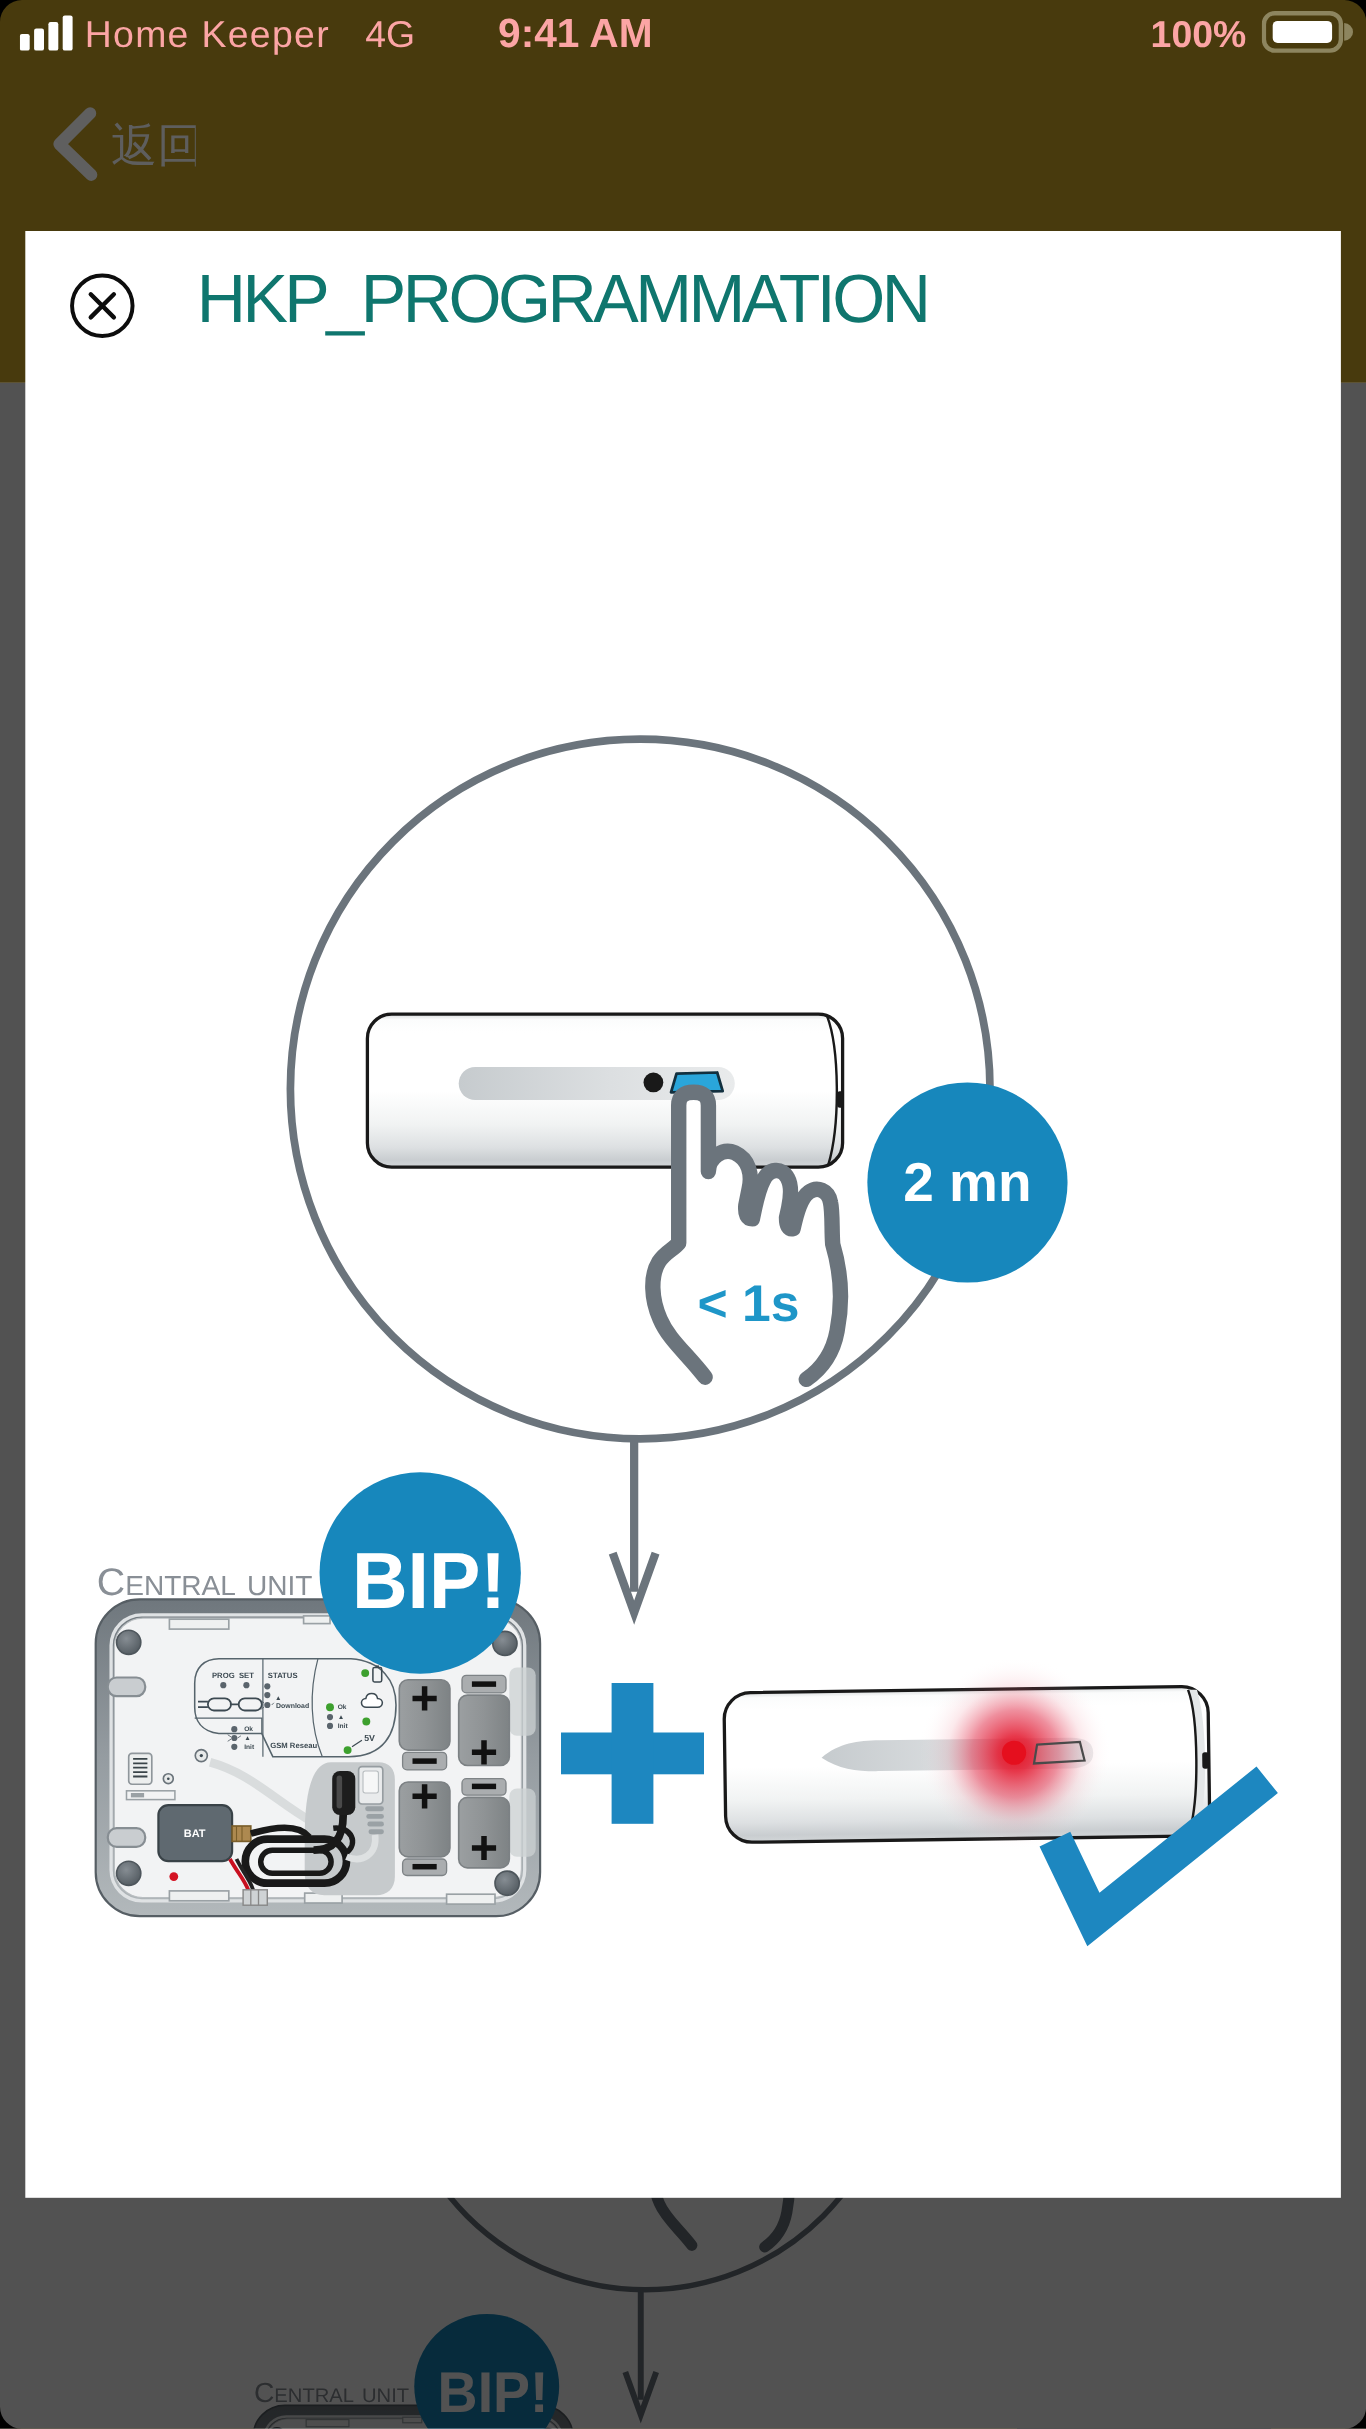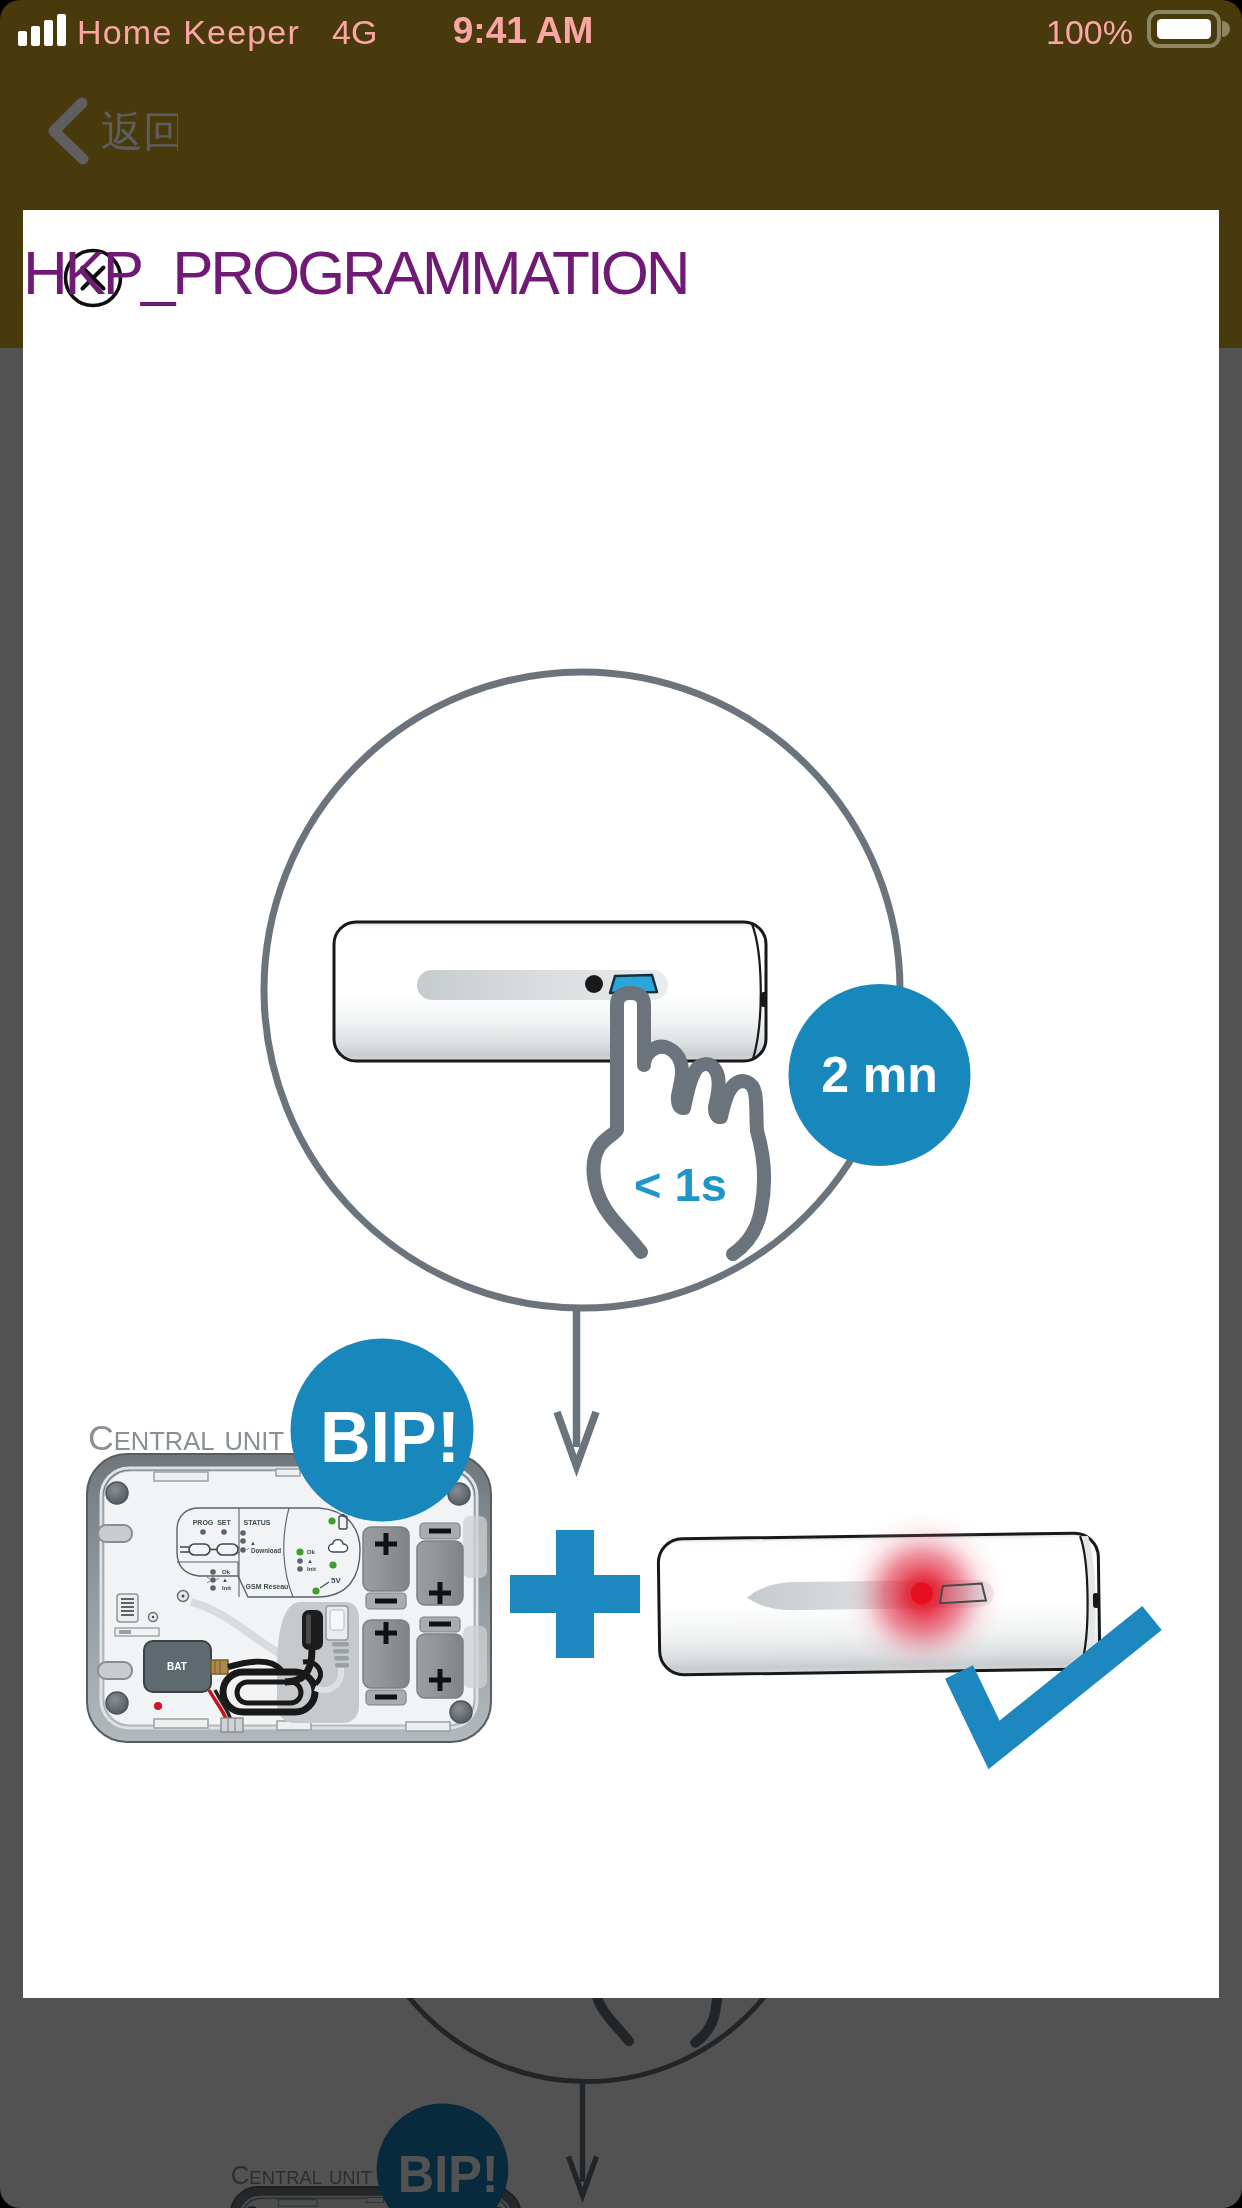--- a/index.html
+++ b/index.html
@@ -6,22 +6,22 @@
   *{box-sizing:border-box;}
   #screen{position:relative;width:1242px;height:2208px;background:#483a0d;
     overflow:hidden;font-family:"Liberation Sans",sans-serif;}
   .abs{position:absolute;}
   #underlay{position:absolute;left:0;top:348px;width:1242px;height:1860px;background:#fff;overflow:hidden;}
   #dim{position:absolute;left:0;top:348px;width:1242px;height:1860px;background:rgba(0,0,0,0.68);}
   #modal{position:absolute;left:23px;top:210px;width:1196px;height:1788px;background:#fff;}
   #statusbar{position:absolute;left:0;top:0;width:1242px;height:60px;color:#fff;}
   .st{position:absolute;font-size:34px;color:#fca5a5;}
   #backrow{position:absolute;left:0;top:85px;width:400px;height:90px;}
-  #title{position:absolute;left:0;top:27px;width:976px;text-align:left;
-    font-size:62px;color:#701a75;letter-spacing:-3.2px;}
+  #title{position:absolute;left:0;top:27px;width:976px;text-align:center;
+    font-size:62px;color:#0f766e;letter-spacing:-3.2px;}
 </style>
 </head>
 <body>
 <div id="screen">
   <div id="underlay">
     <svg width="861.1" height="1287.4" viewBox="0 0 1196 1788" style="position:absolute;left:183.6px;top:943px;overflow:visible">
       <use href="#diagram"></use>
       <rect x="604" y="946" width="110" height="52" fill="#ffffff"></rect>
     </svg>
   </div>
@@ -30,21 +30,21 @@
   <div id="statusbar">
     <svg class="abs" style="left:18px;top:10px" width="52" height="40" viewBox="0 0 52 40">
       <rect x="0" y="21" width="9" height="15" rx="2" fill="#fff"></rect>
       <rect x="13" y="16" width="9" height="20" rx="2" fill="#fff"></rect>
       <rect x="26" y="10" width="9" height="26" rx="2" fill="#fff"></rect>
       <rect x="39" y="4" width="9" height="32" rx="2" fill="#fff"></rect>
     </svg>
     <span class="st" style="left:77px;top:13px;letter-spacing:1.2px;">Home Keeper</span>
     <span class="st" style="left:332px;top:13px;">4G</span>
     <span class="st" style="left:0;top:10px;width:1046px;text-align:center;font-weight:bold;font-size:37px;">9:41 AM</span>
-    <span class="st" style="left:1046px;top:13px;">100%</span>
+    <span class="st" style="left:1046px;top:13px;font-weight:bold;">100%</span>
     <svg class="abs" style="left:1147px;top:10px" width="86" height="40" viewBox="0 0 86 40">
       <rect x="2" y="2" width="70" height="34" rx="10" fill="none" stroke="#8d855f" stroke-width="4"></rect>
       <rect x="10" y="9" width="54" height="20" rx="4.5" fill="#fff"></rect>
       <path d="M75,11 a8,8 0 0 1 0,16 z" fill="#8d855f"></path>
     </svg>
   </div>
 
   <div id="backrow">
     <svg class="abs" style="left:38px;top:5px" width="140" height="80" viewBox="0 0 140 80">
       <path d="M44,13 L16,41 L45,69" fill="none" stroke="#5f5f5f" stroke-width="11" stroke-linecap="round" stroke-linejoin="round"></path>

